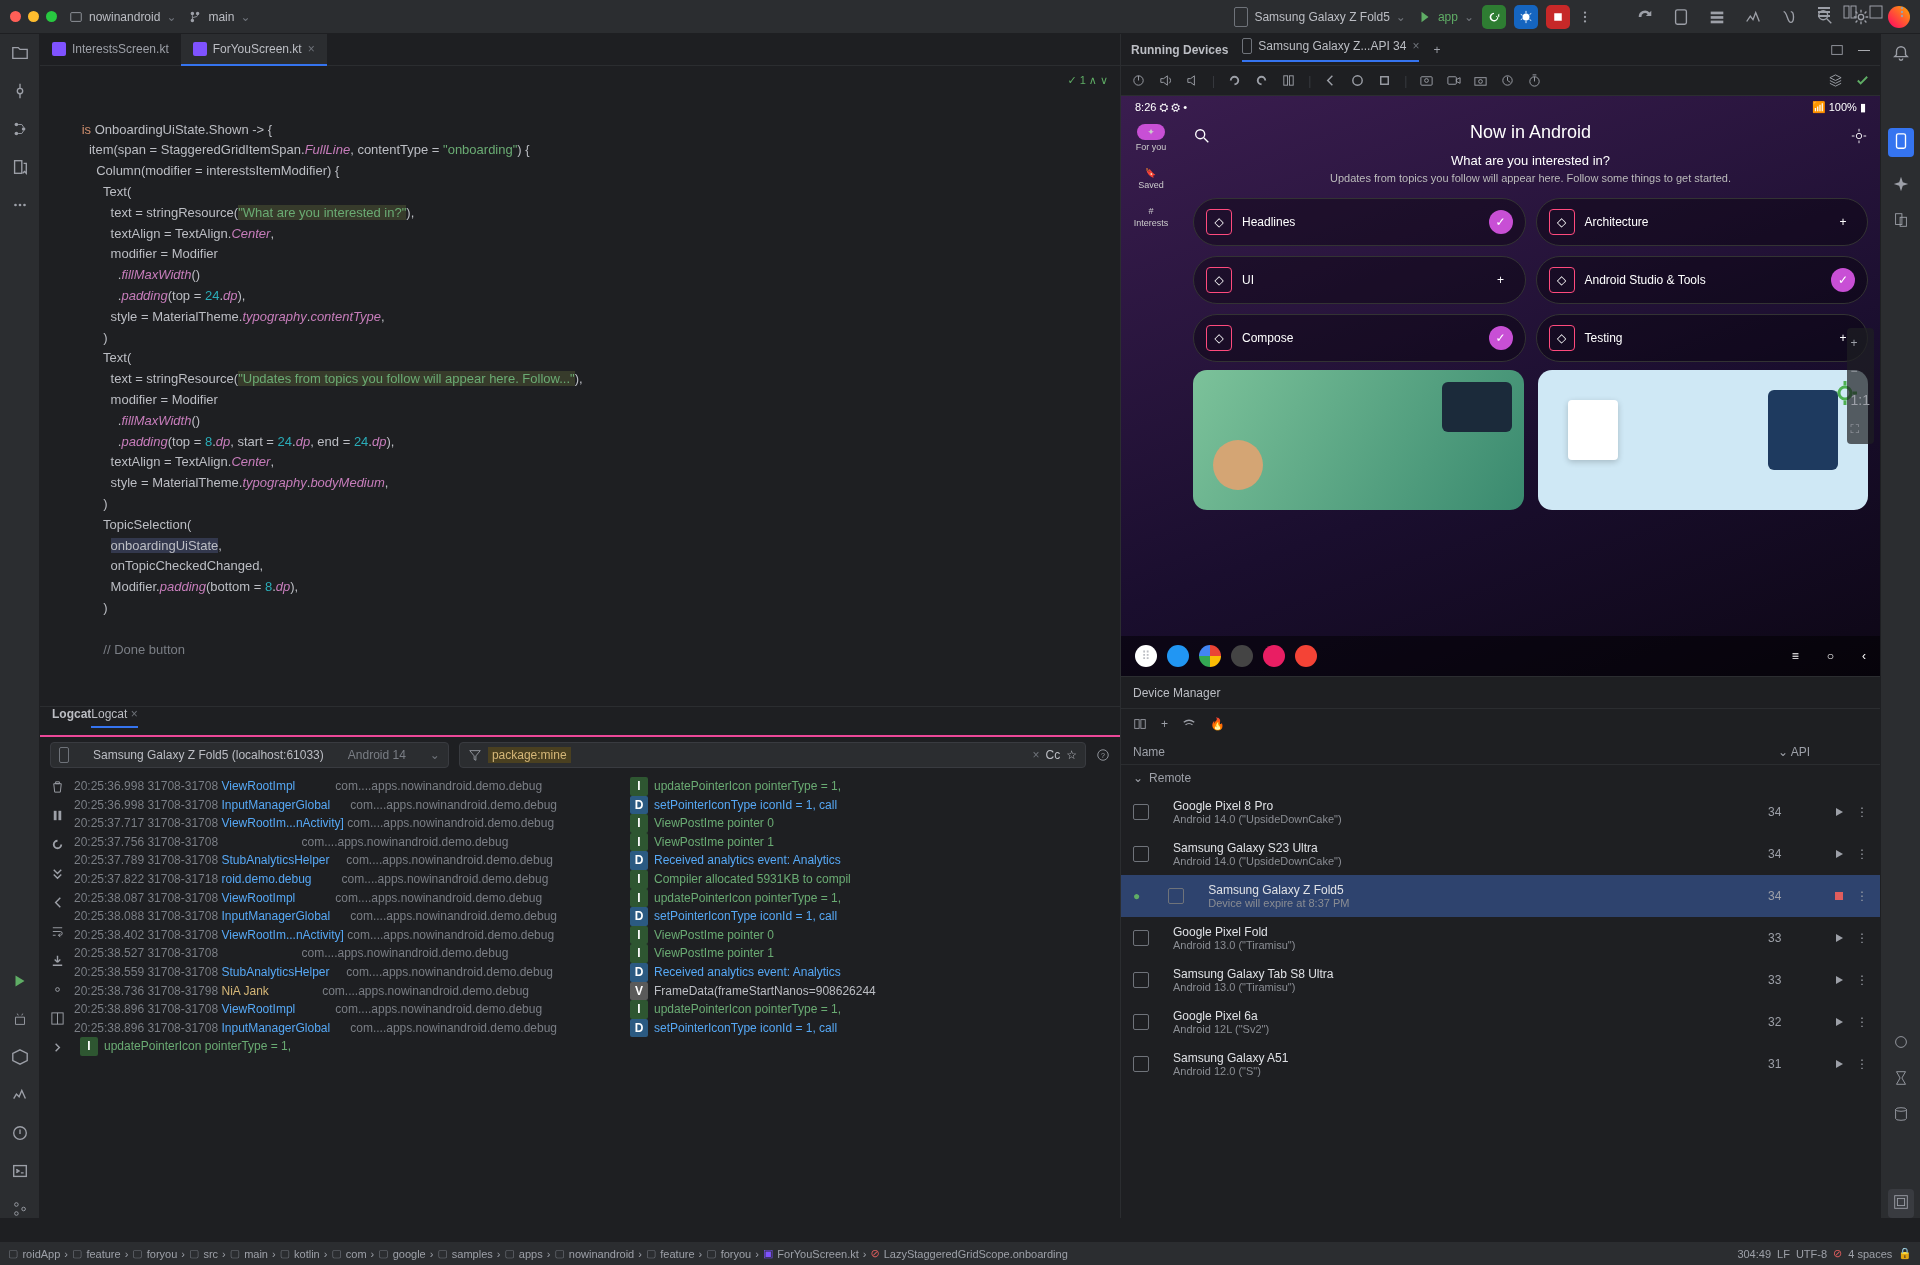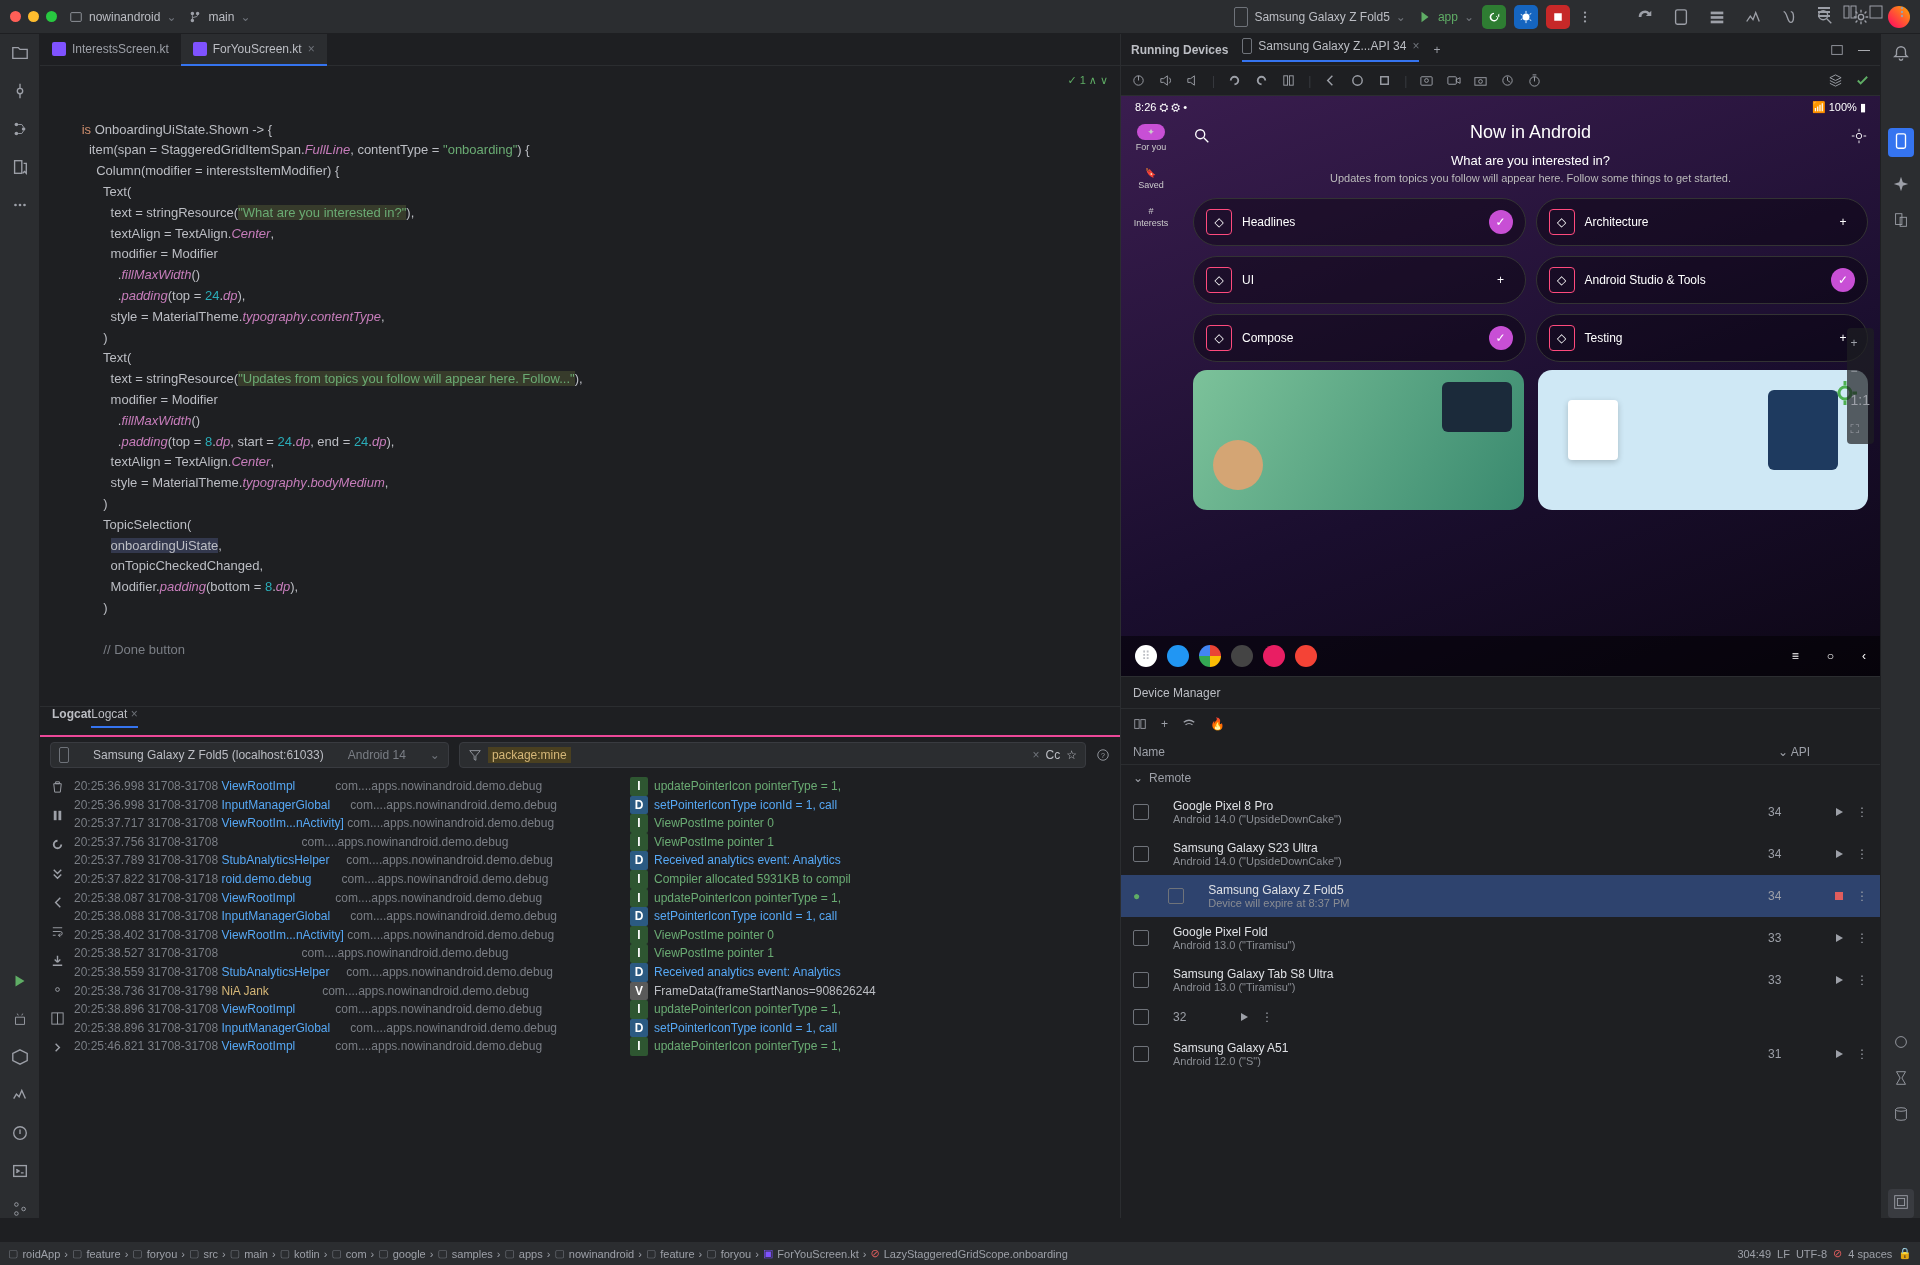--- a/index.html
+++ b/index.html
@@ -390,21 +390,21 @@
             <div class="log-line"><span class="lt">20:25:37.789 31708-31708 <span class="ltag" style="">StubAnalyticsHelper    </span> <span class="lpkg">com....apps.nowinandroid.demo.debug</span></span><span class="lvl D">D</span><span class="lmsg d">Received analytics event: Analytics</span></div>
             <div class="log-line"><span class="lt">20:25:37.822 31708-31718 <span class="ltag" style="">roid.demo.debug        </span> <span class="lpkg">com....apps.nowinandroid.demo.debug</span></span><span class="lvl I">I</span><span class="lmsg i">Compiler allocated 5931KB to compil</span></div>
             <div class="log-line"><span class="lt">20:25:38.087 31708-31708 <span class="ltag" style="">ViewRootImpl           </span> <span class="lpkg">com....apps.nowinandroid.demo.debug</span></span><span class="lvl I">I</span><span class="lmsg i">updatePointerIcon pointerType = 1,</span></div>
             <div class="log-line"><span class="lt">20:25:38.088 31708-31708 <span class="ltag" style="">InputManagerGlobal     </span> <span class="lpkg">com....apps.nowinandroid.demo.debug</span></span><span class="lvl D">D</span><span class="lmsg d">setPointerIconType iconId = 1, call</span></div>
             <div class="log-line"><span class="lt">20:25:38.402 31708-31708 <span class="ltag" style="">ViewRootIm...nActivity]</span> <span class="lpkg">com....apps.nowinandroid.demo.debug</span></span><span class="lvl I">I</span><span class="lmsg i">ViewPostIme pointer 0</span></div>
             <div class="log-line"><span class="lt">20:25:38.527 31708-31708 <span class="ltag" style="">                       </span> <span class="lpkg">com....apps.nowinandroid.demo.debug</span></span><span class="lvl I">I</span><span class="lmsg i">ViewPostIme pointer 1</span></div>
             <div class="log-line"><span class="lt">20:25:38.559 31708-31708 <span class="ltag" style="">StubAnalyticsHelper    </span> <span class="lpkg">com....apps.nowinandroid.demo.debug</span></span><span class="lvl D">D</span><span class="lmsg d">Received analytics event: Analytics</span></div>
             <div class="log-line"><span class="lt">20:25:38.736 31708-31798 <span class="ltag" style="color:#d5b778">NiA Jank               </span> <span class="lpkg">com....apps.nowinandroid.demo.debug</span></span><span class="lvl V">V</span><span class="lmsg ">FrameData(frameStartNanos=908626244</span></div>
             <div class="log-line"><span class="lt">20:25:38.896 31708-31708 <span class="ltag" style="">ViewRootImpl           </span> <span class="lpkg">com....apps.nowinandroid.demo.debug</span></span><span class="lvl I">I</span><span class="lmsg i">updatePointerIcon pointerType = 1,</span></div>
             <div class="log-line"><span class="lt">20:25:38.896 31708-31708 <span class="ltag" style="">InputManagerGlobal     </span> <span class="lpkg">com....apps.nowinandroid.demo.debug</span></span><span class="lvl D">D</span><span class="lmsg d">setPointerIconType iconId = 1, call</span></div>
-            <div class="log-line"><span class="lt">20:25:46.821 31708-31708 <span class="ltag" style="">ViewRootImpl           </span> <span class="lpkg">com....apps.nowinandroid.demo.debug</span></span><span class="lvl I">I</span><span class="lmsg i">updatePointerIcon pointerType = 1,</span></div>
+            <div class="log-line"><span class="lvl I">I</span><span class="lmsg i">updatePointerIcon pointerType = 1,</span></div>
           </div>
       </div>
     </div>
   </div>
 
   <div class="right">
     <div class="dev-tabs">
       <span style="font-weight:600">Running Devices</span>
       <span class="dev-tab active">
         <div class="phone-icon" style="width:10px;height:16px"></div>
@@ -674,20 +674,24 @@
             <div class="dapi">33</div>
             <div class="dact">
               <svg width="14" height="14" viewBox="0 0 14 14">
                 <path d="M4 3l7 4-7 4z" fill="#9da0a8"></path>
               </svg>
               <span style="color:#9da0a8">⋮</span>
             </div>
           </div>
           <div class="devrow">
             <div class="phone-icon picon"></div>
+            <div class="dinfo">
+              <div class="dname">Google Pixel 6a</div>
+              <div class="dsub">Android 12L ("Sv2")</div>
+            </div>
             <div class="dapi">32</div>
             <div class="dact">
               <svg width="14" height="14" viewBox="0 0 14 14">
                 <path d="M4 3l7 4-7 4z" fill="#9da0a8"></path>
               </svg>
               <span style="color:#9da0a8">⋮</span>
             </div>
           </div>
           <div class="devrow">
             <div class="phone-icon picon"></div>

